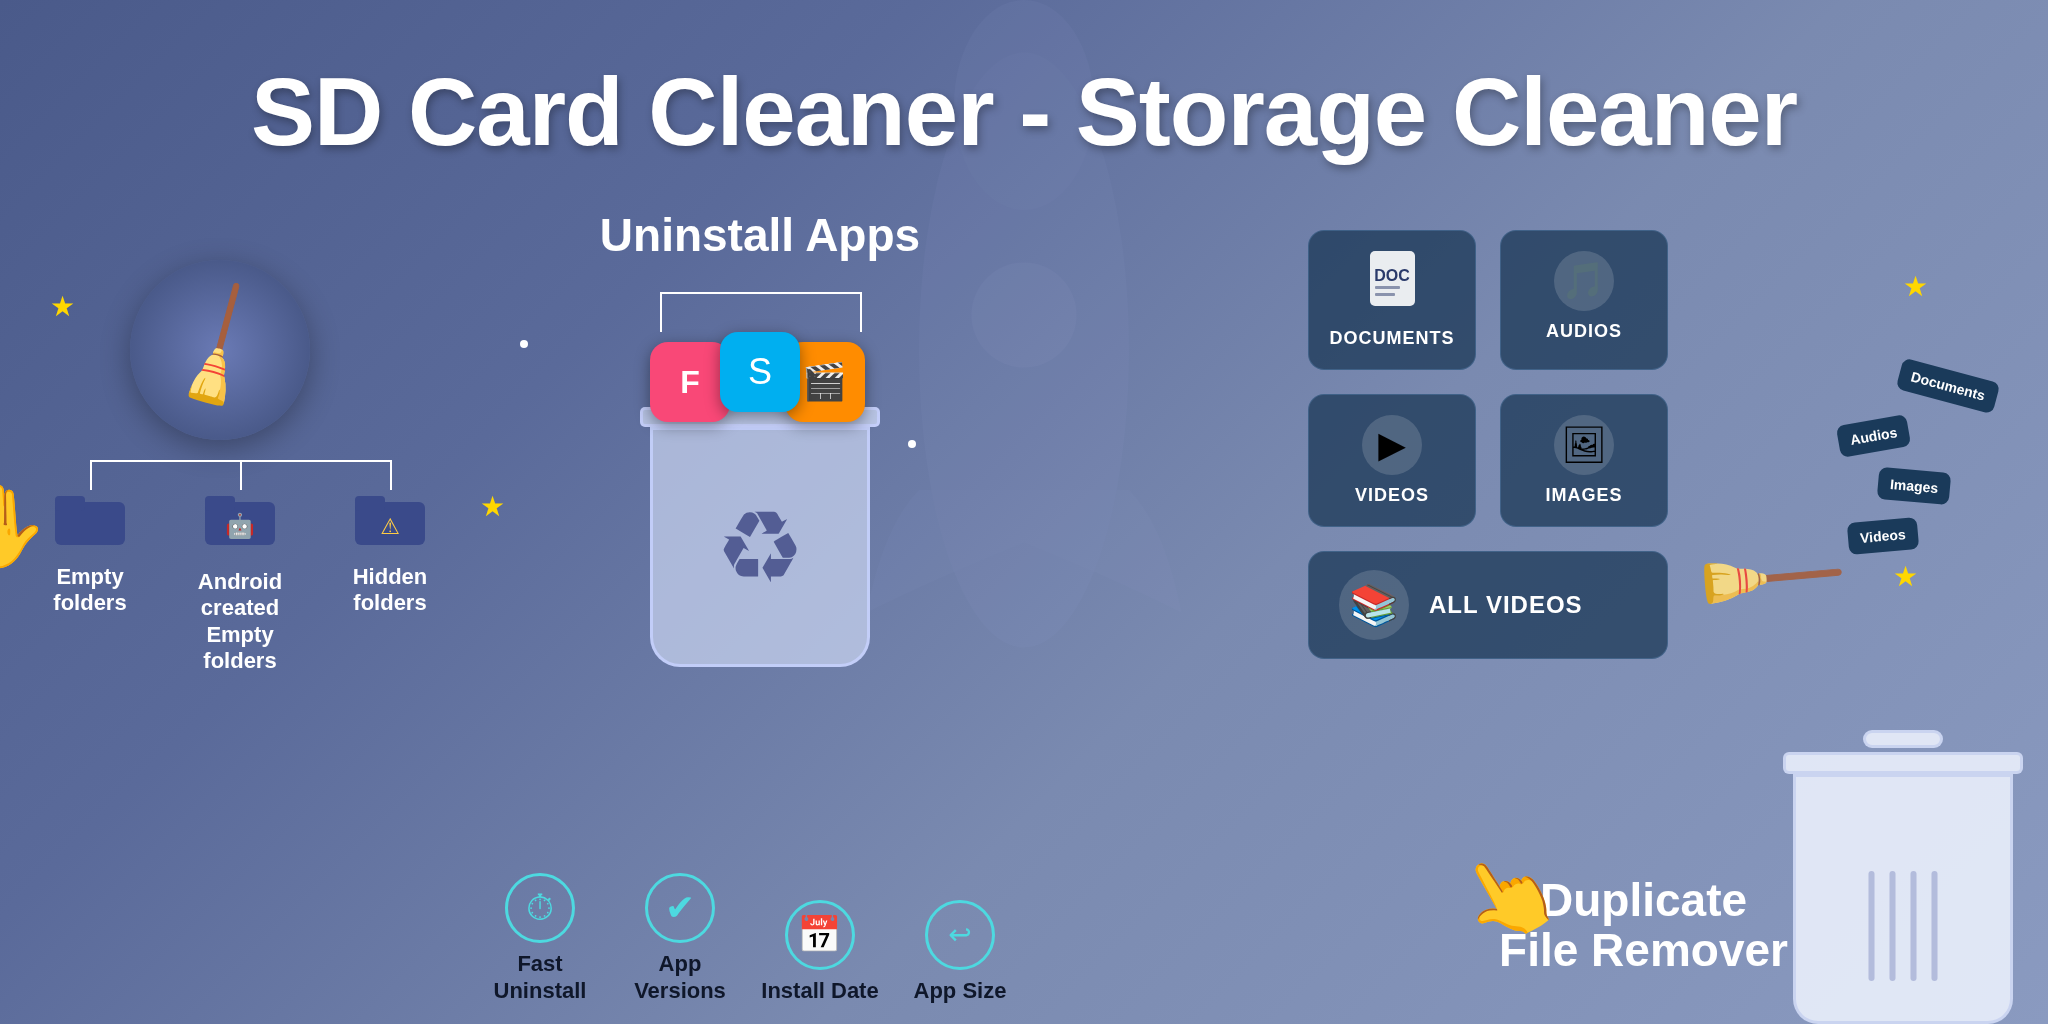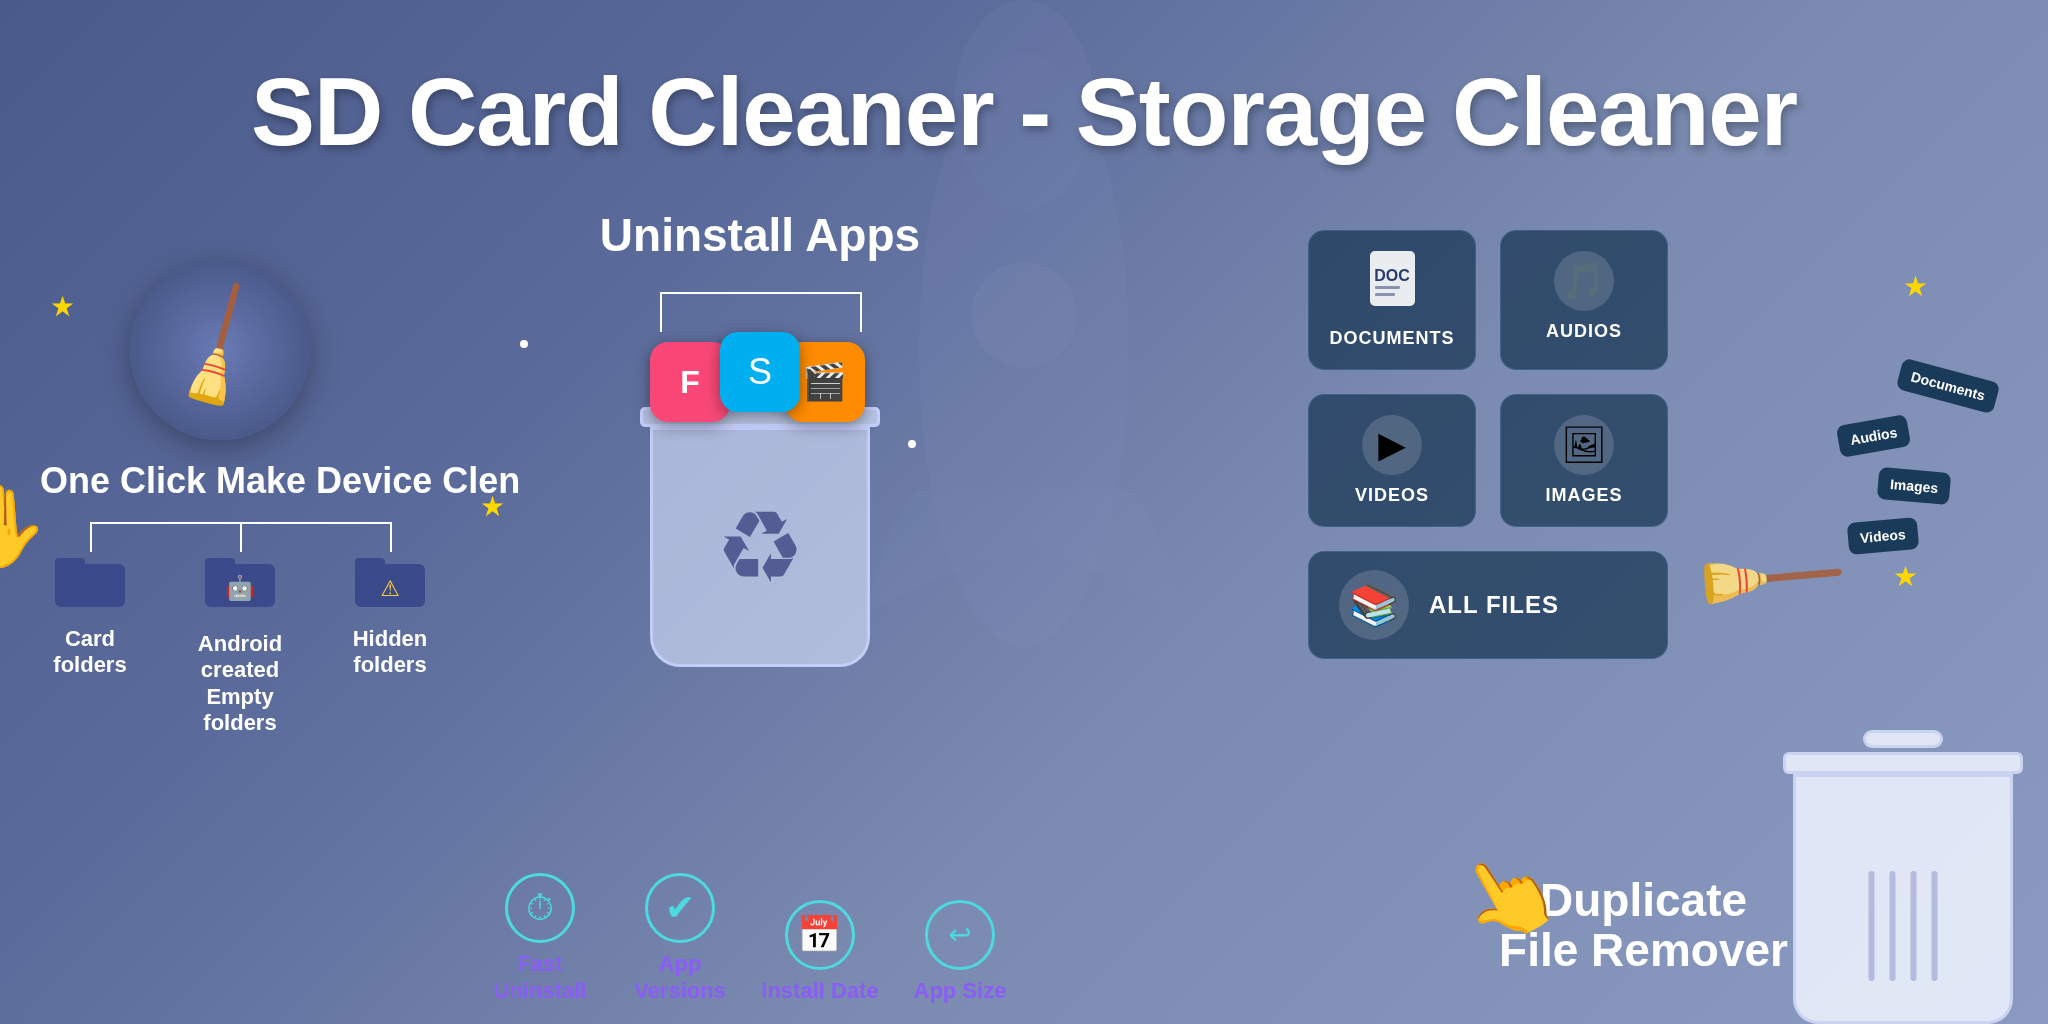--- a/index.html
+++ b/index.html
@@ -268,21 +268,21 @@
       display: flex;
       align-items: center;
       justify-content: center;
       margin: 0 auto 8px;
       font-size: 36px;
       color: #4dd9e0;
     }
 
     .feature-label {
       font-size: 22px;
-      color: #8b5cf6;
+      color: #0f172a;
       font-weight: 600;
       line-height: 1.2;
     }
 
     
     .right-section {
       position: absolute;
       right: 380px;
       top: 230px;
       width: 360px;
@@ -451,36 +451,35 @@
 <div class="dot" style="left:908px; top:440px;"></div>
 
 <div class="left-section">
 
   <div class="hand-left">🤚</div>
 
   <div class="brush-circle">
     <div class="brush-icon">🧹</div>
   </div>
 
-  <div class="one-click-label">One Click Make Device Clen</div>
 
   <div class="tree-diagram">
     <div class="tree-line-h"></div>
     <div class="tree-line-v1"></div>
     <div class="tree-line-v2"></div>
     <div class="tree-line-v3"></div>
 
     <div class="folder-item f1">
       <div class="folder-icon">
         <svg width="70" height="55" viewBox="0 0 70 55">
           <rect x="0" y="12" width="70" height="43" rx="6" fill="#3a4a8a"></rect>
           <rect x="0" y="6" width="30" height="15" rx="4" fill="#3a4a8a"></rect>
         </svg>
       </div>
-      <div class="folder-label">Card folders</div>
+      <div class="folder-label">Empty folders</div>
     </div>
 
     <div class="folder-item f2">
       <div class="folder-icon">
         <svg width="70" height="60" viewBox="0 0 70 60">
           <rect x="0" y="12" width="70" height="43" rx="6" fill="#3a4a8a"></rect>
           <rect x="0" y="6" width="30" height="15" rx="4" fill="#3a4a8a"></rect>
 
           <text x="35" y="44" text-anchor="middle" font-size="24" fill="#a0c0ff">🤖</text>
         </svg>
@@ -570,21 +569,21 @@
           <span style="font-size:36px;">🖼</span>
         </div>
       </div>
       <div class="file-card-label">IMAGES</div>
     </div>
 
     <div class="file-card wide">
       <div style="width:70px;height:70px;background:rgba(255,255,255,0.15);border-radius:50%;display:flex;align-items:center;justify-content:center;flex-shrink:0;">
         <span style="font-size:40px;">📚</span>
       </div>
-      <div class="file-card-label" style="font-size:24px;">ALL FILES</div>
+      <div class="file-card-label" style="font-size:24px;">ALL VIDEOS</div>
     </div>
   </div>
 </div>
 
 <div class="scattered-cards">
   <div class="s-card" style="top:0; left:80px; transform:rotate(15deg);">Documents</div>
   <div class="s-card" style="top:50px; left:20px; transform:rotate(-10deg);">Audios</div>
   <div class="s-card" style="top:100px; left:60px; transform:rotate(5deg);">Images</div>
   <div class="s-card" style="top:150px; left:30px; transform:rotate(-5deg);">Videos</div>
 </div>

